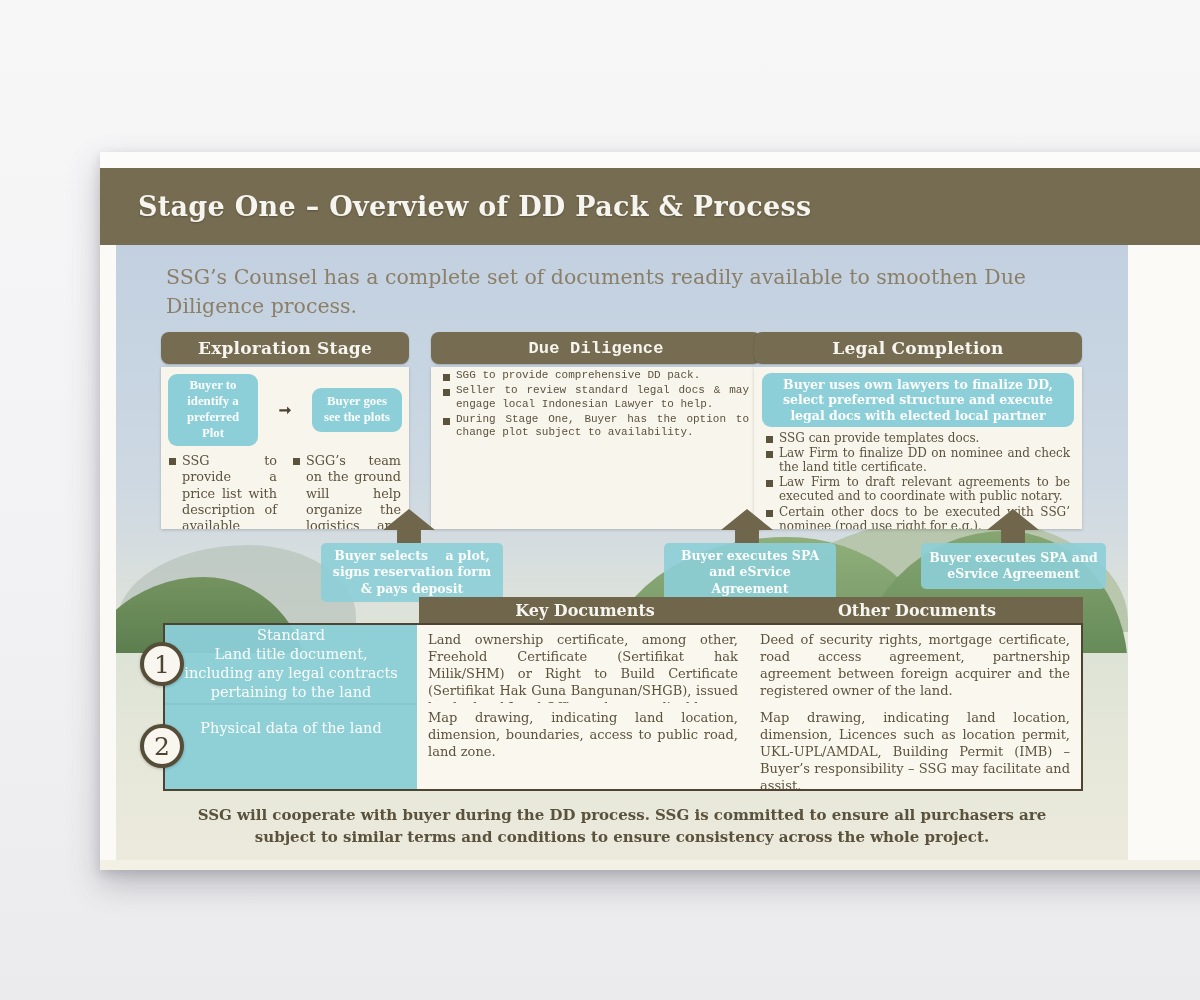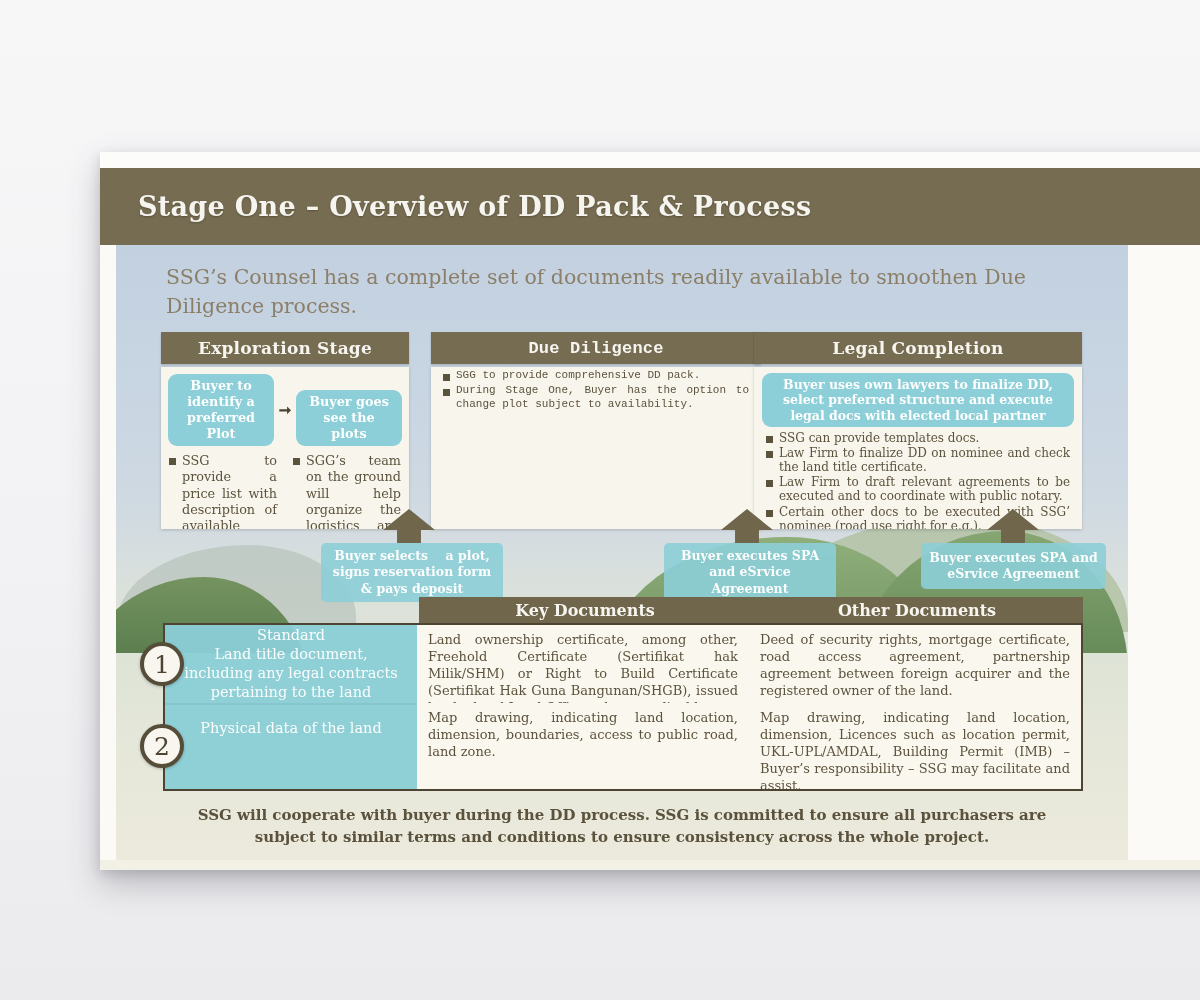--- a/index.html
+++ b/index.html
@@ -46,35 +46,36 @@
   
   .subtitle {
     position:absolute; left:50px; top:18px; width:920px; z-index:2;
     color:#8b7f68; font-size:20.5px; line-height:1.4;
   }
   .col-header {
     position:absolute; top:87px; height:32px; z-index:2;
     background:#756c51; color:#f7f5ef; font-weight:bold; font-size:17px;
     display:flex; align-items:center; justify-content:center; letter-spacing:.2px;
     box-shadow:0 1px 2px rgba(0,0,0,.2);
+    border-radius:8px;
   }
   .col-body {
     position:absolute; top:122px; height:162px; z-index:2;
     background:#f8f5ed; box-shadow:0 1px 3px rgba(0,0,0,.18); overflow:hidden;
   }
   .c1 { left:45px;  width:248px; }
   .c2 { left:315px; width:330px;font-family:Liberation Mono, monospace; }
   .c3 { left:638px; width:328px; }
 
   .teal-box {
     background:#8ccfd8; border-radius:9px; color:#fdfefe; font-weight:bold;
     display:flex; align-items:center; justify-content:center; text-align:center;
     font-size:13px; line-height:1.25; padding:4px 8px;
   }
-  .boxrow { display:flex; align-items:flex-end; padding:7px 7px 5px; gap:0; }
+  .boxrow { display:flex; align-items:center; padding:7px 7px 5px; gap:16px;font-family:Liberation Serif, serif; }
   .boxrow .teal-box { flex:1; min-height:44px; font-size:12.8px; }
   .flow-arrow { align-self:center; width:22px; text-align:center; color:#4d4433; font-size:15px; font-weight:bold; }
   .c2 .teal-box { margin:6px 8px 4px; min-height:40px; }
   .c3 .teal-box { margin:6px 8px 2px; min-height:52px; font-size:12.5px; line-height:1.22; }
 
   .bullets { padding:2px 12px 4px; }
   .bullet { display:flex; margin-bottom:1px; }
   .sq { width:7px; height:7px; background:#5c533d; margin:5px 6px 0 0; flex:0 0 auto; }
   .bt { flex:1; text-align:justify; color:#5c533d; font-size:11px; line-height:1.26; }
   .c3 .bt { font-size:12px; line-height:1.18; }
@@ -182,20 +183,24 @@
     </div>
 
     <div class="col-body c2">
       <div class="bullets">
         <div class="bullet">
           <span class="sq"></span>
           <span class="bt">SGG to provide comprehensive DD pack.</span>
         </div>
         <div class="bullet">
           <span class="sq"></span>
+          <span class="bt">Seller to review standard legal docs &amp; may engage local Indonesian Lawyer to help.</span>
+        </div>
+        <div class="bullet">
+          <span class="sq"></span>
           <span class="bt">During Stage One, Buyer has the option to change plot subject to availability.</span>
         </div>
       </div>
     </div>
 
     <div class="col-body c3">
       <div class="teal-box">Buyer uses own lawyers to finalize DD, select preferred structure and execute legal docs with elected local partner</div>
       <div class="bullets">
         <div class="bullet">
           <span class="sq"></span>

